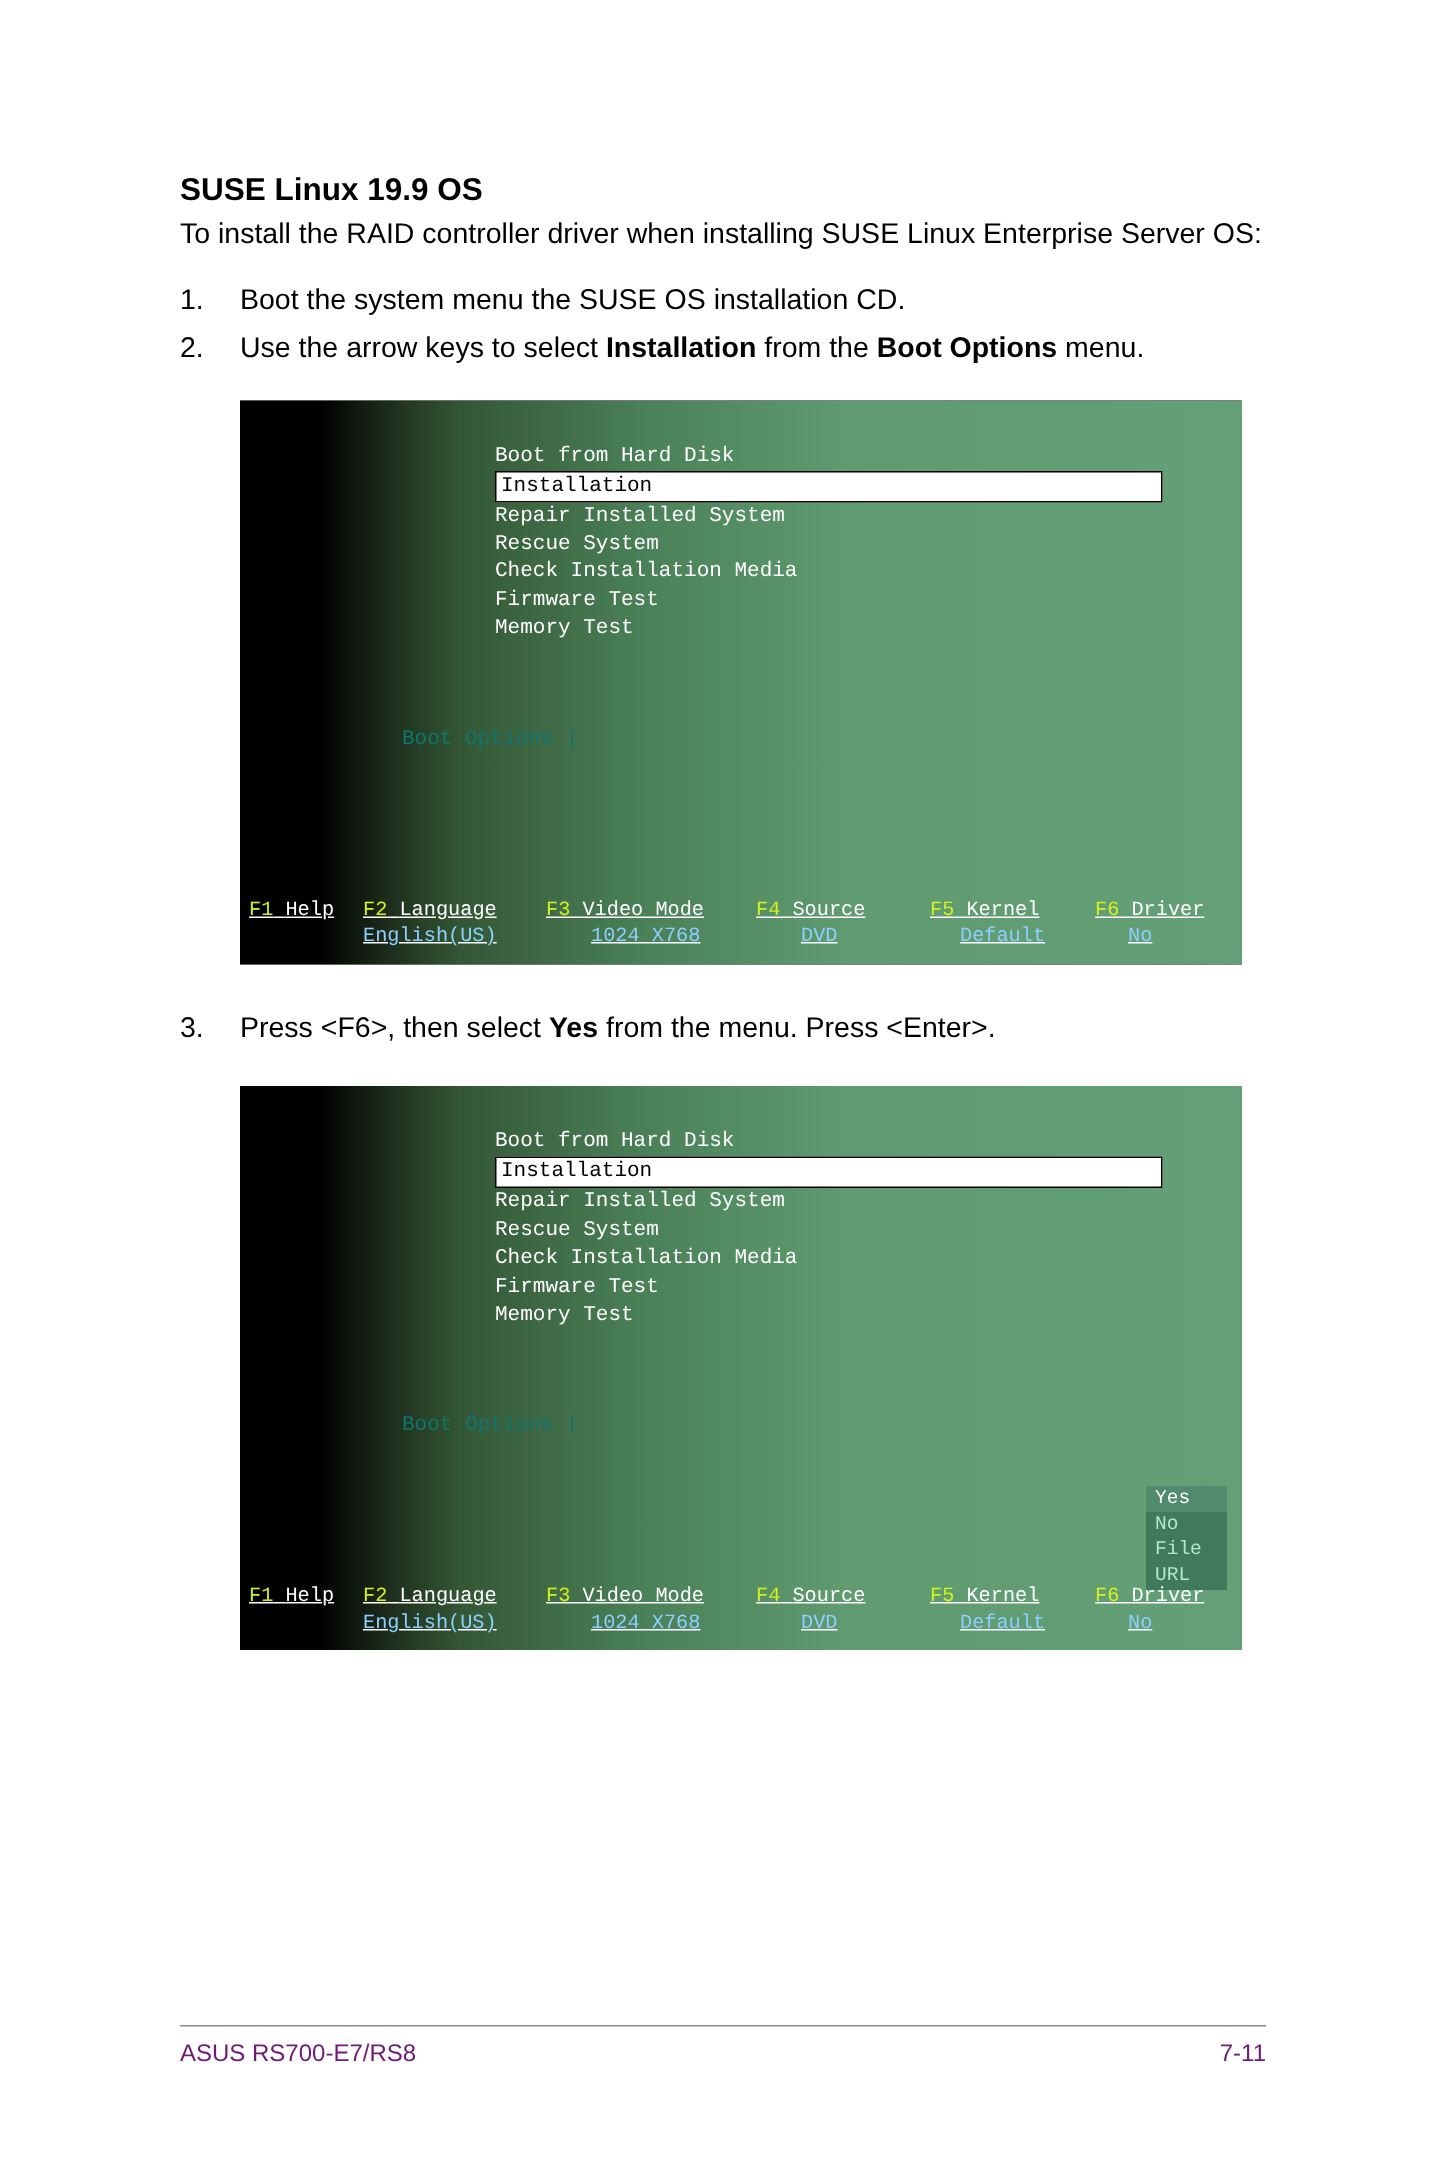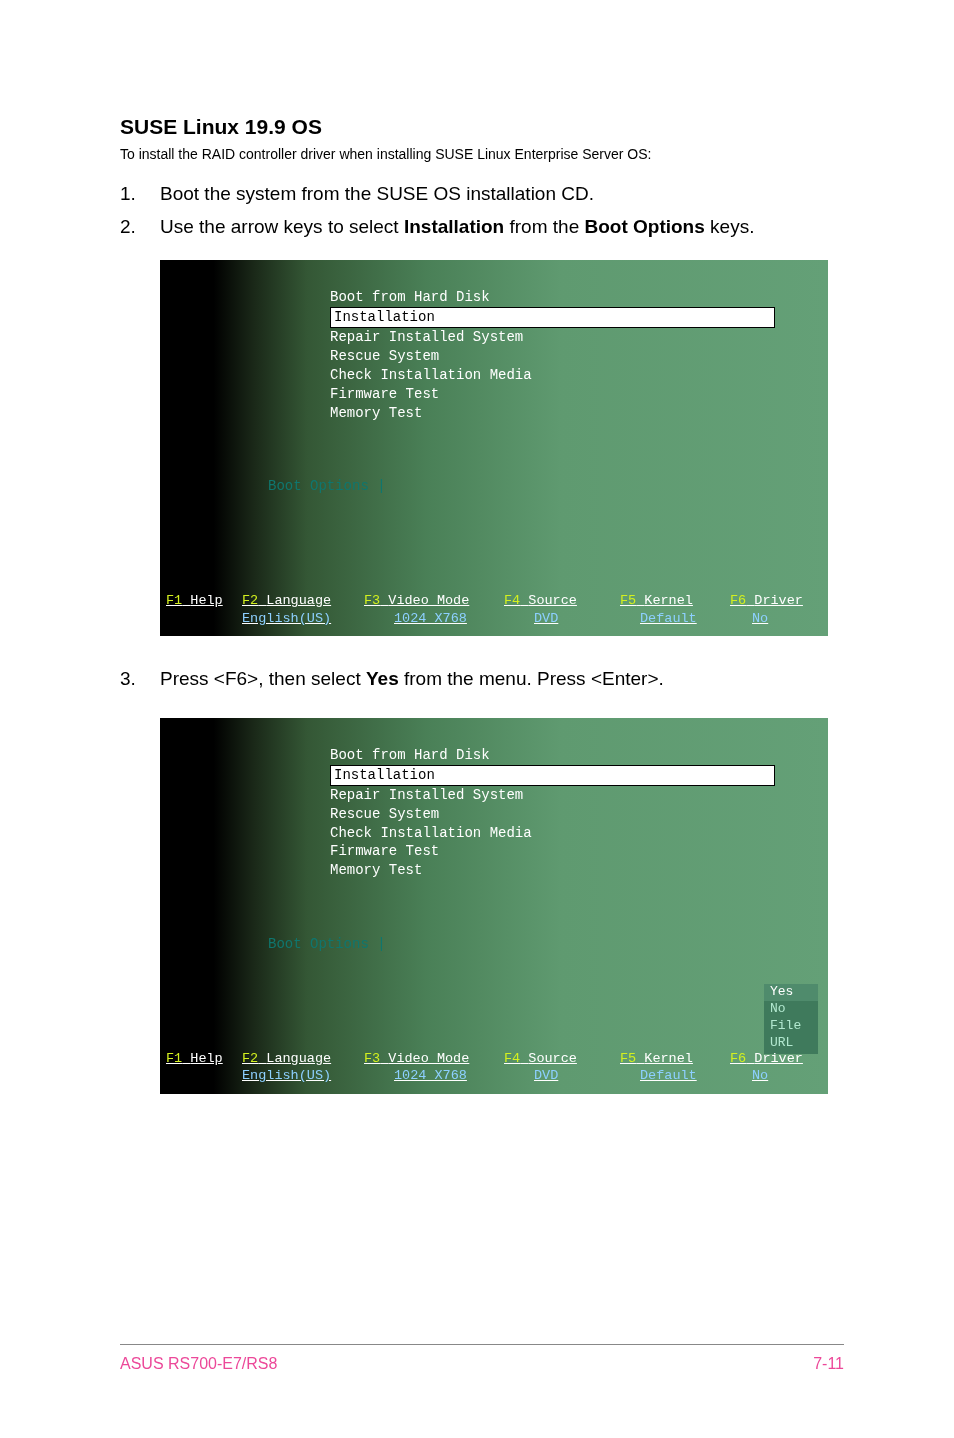--- a/index.html
+++ b/index.html
@@ -13,21 +13,21 @@
   .page {
     padding: 115px 110px 40px 120px;
   }
   .heading {
     font-size: 21px;
     font-weight: bold;
     color: #000;
     margin-bottom: 6px;
   }
   .intro {
-    font-size: 14px;
+    font-size: 19px;
     color: #000;
     line-height: 1.3;
     margin-bottom: 18px;
   }
   .step-list {
     margin-bottom: 20px;
   }
   .step {
     display: flex;
     font-size: 19px;
@@ -121,40 +121,40 @@
   }
 
   .footer {
     position: relative;
     margin-top: 250px;
     border-top: 1px solid #888;
     padding-top: 10px;
     display: flex;
     justify-content: space-between;
     font-size: 16px;
-    color: #ec4899;
+    color: #701a75;
   }
 </style>
 </head>
 <body>
 
 <div class="page">
 
   <div class="heading">SUSE Linux 19.9 OS</div>
   <div class="intro">To install the RAID controller driver when installing SUSE Linux Enterprise Server OS:</div>
 
   <div class="step-list">
     <div class="step">
       <div class="step-num">1.</div>
-      <div class="step-text">Boot the system from the SUSE OS installation CD.</div>
+      <div class="step-text">Boot the system menu the SUSE OS installation CD.</div>
     </div>
     <div class="step">
       <div class="step-num">2.</div>
       <div class="step-text">
-        <span>Use the arrow keys to select </span><b>Installation</b><span> from the </span><b>Boot Options</b><span> keys.</span>
+        <span>Use the arrow keys to select </span><b>Installation</b><span> from the </span><b>Boot Options</b><span> menu.</span>
       </div>
     </div>
   </div>
 
   <div class="boot-screen">
     <div class="boot-bg"></div>
     <div class="menu-list">
       <div>Boot from Hard Disk</div>
       <div class="menu-sel">Installation</div>
       <div>Repair Installed System</div>

